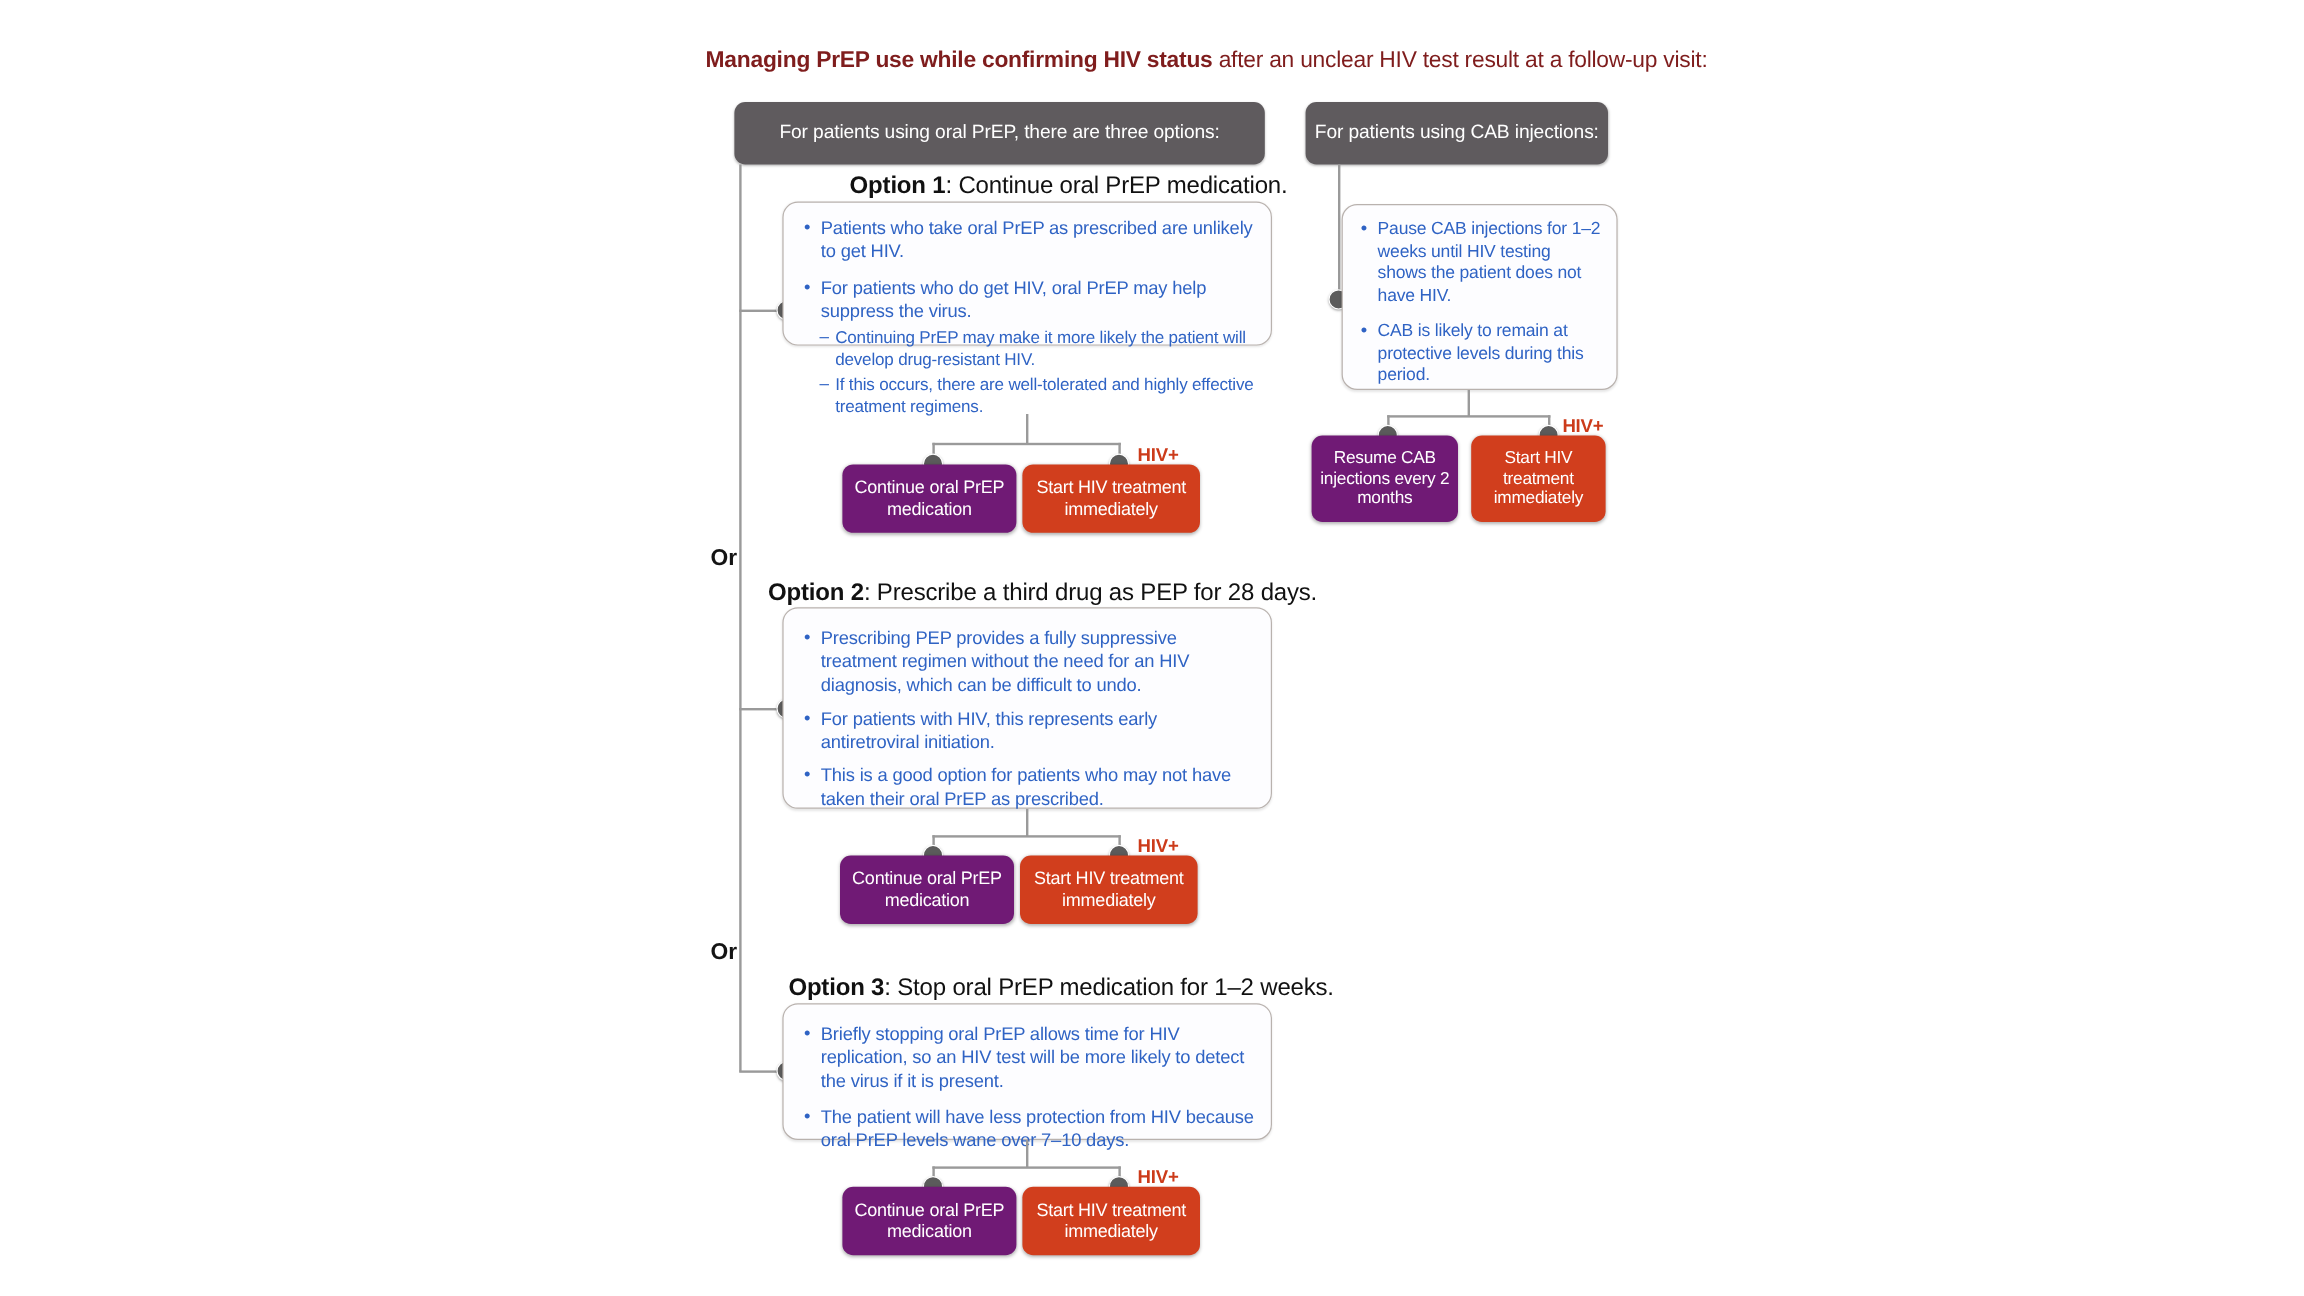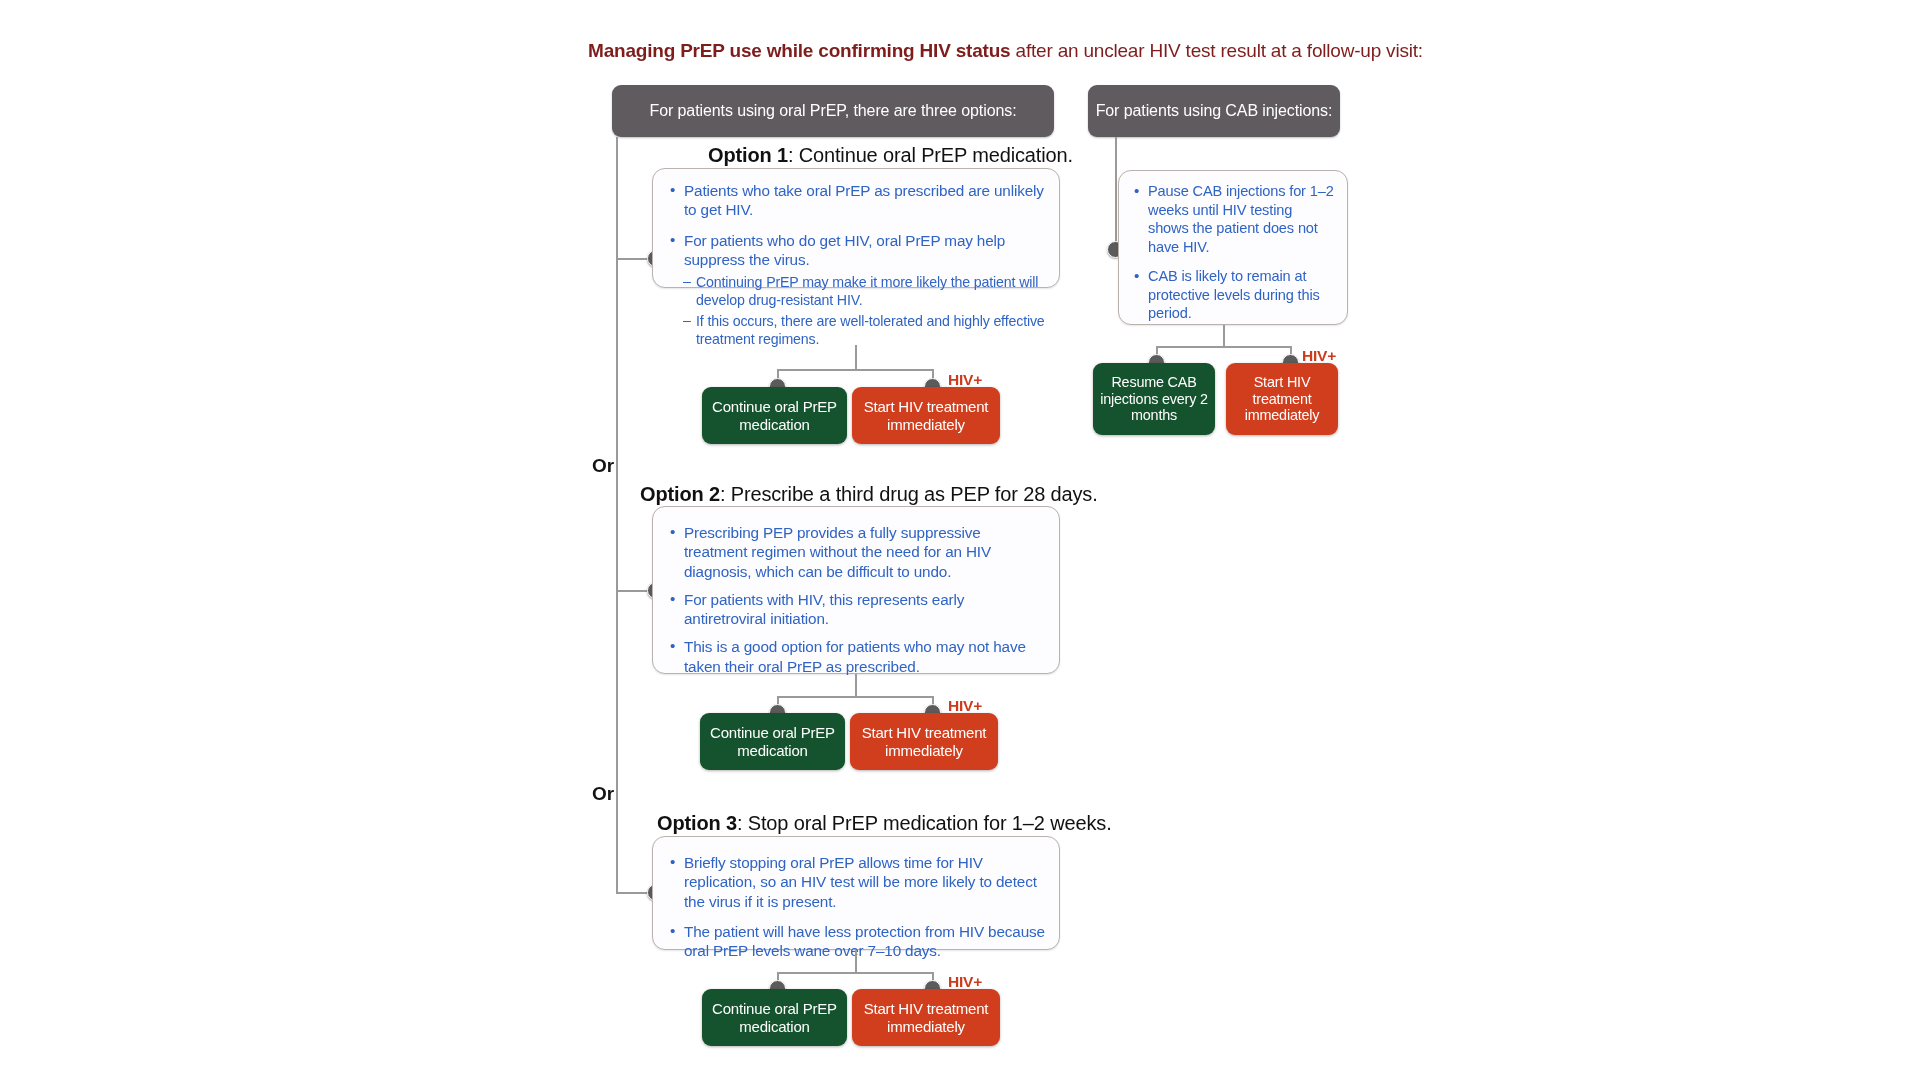--- a/index.html
+++ b/index.html
@@ -121,21 +121,21 @@
     align-items: center;
     justify-content: center;
     text-align: center;
     font-size: 15px;
     font-weight: 500;
     line-height: 1.18;
     letter-spacing: -0.2px;
     box-shadow: 0 1px 3px rgba(0,0,0,0.30);
     padding: 0 6px;
   }
-  .blue { background: #14532d; }
+  .blue { background: #701a75; }
   .red  { background: #d13e1d; }
 
   .tag {
     position: absolute;
     font-size: 15.5px;
     font-weight: bold;
     letter-spacing: -0.2px;
   }
   .tag-neg { color: #2358b8; margin-top: 45px; }
   .tag-pos { color: #cc3b1a; }

